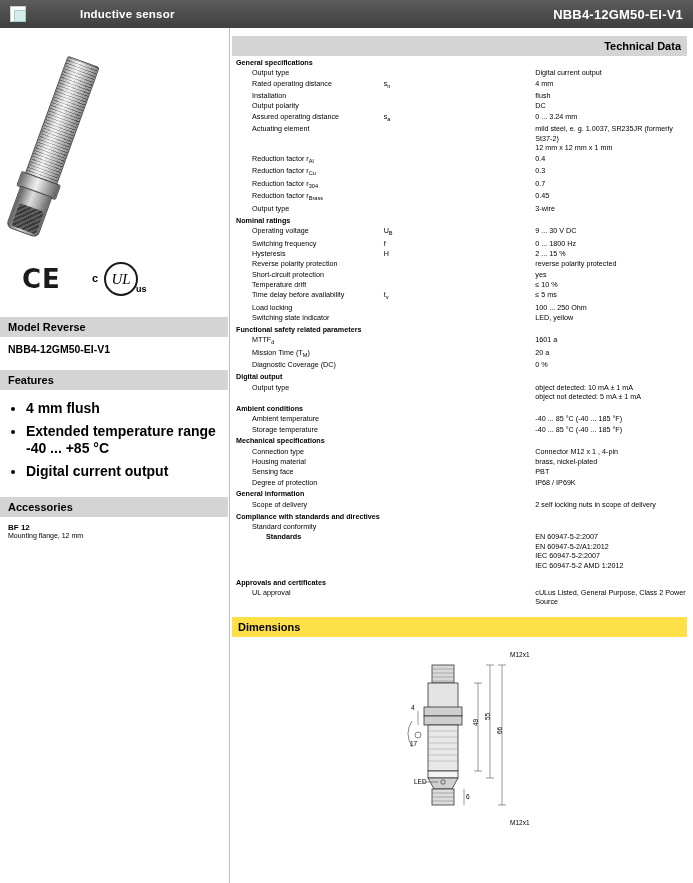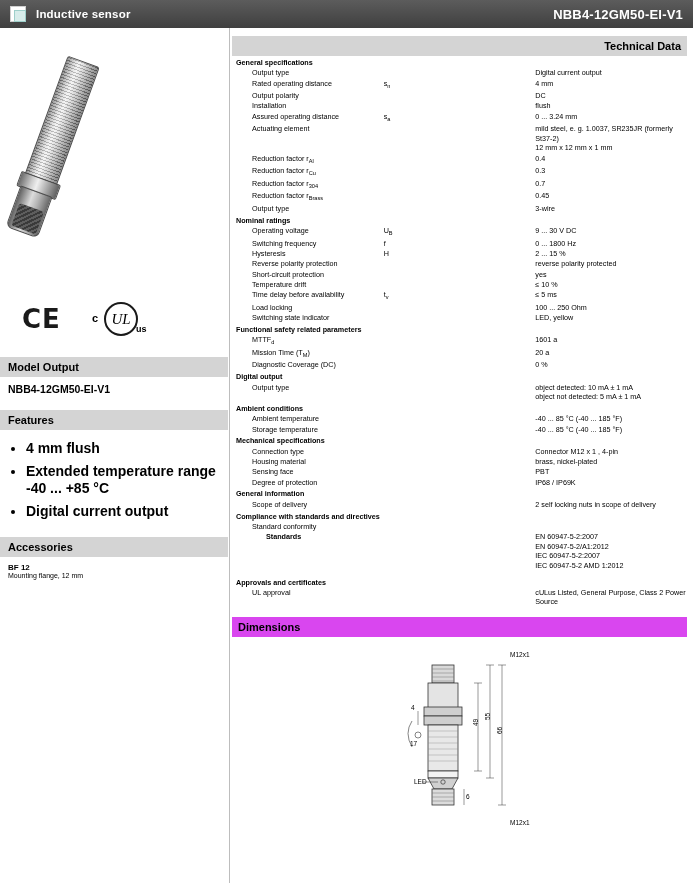--- a/index.html
+++ b/index.html
@@ -39,20 +39,21 @@
     position: absolute;
     left: 3px; top: 3px;
     width: 10px; height: 10px;
     border: 1px solid #9ecfca;
     background: #d7ecea;
   }
   .header .title {
     font-size: 11.5px;
     font-weight: bold;
     letter-spacing: 0.2px;
+    margin-left: 44px;
   }
   .header .model {
     margin-left: auto;
     font-size: 13px;
     font-weight: bold;
     letter-spacing: 0.2px;
   }
 
   
   .page {
@@ -125,21 +126,20 @@
     left: 4px; top: 16px;
     width: 26px; height: 24px;
     border-radius: 3px;
     background: repeating-linear-gradient(135deg, #3a3a3a 0 2px, #5e5e5e 2px 4px);
   }
 
   .cert-row {
     position: relative;
     height: 54px;
     margin-left: 18px;
-    margin-top: 40px;
   }
   .ce-mark {
     position: absolute;
     left: 4px; top: 8px;
     font-size: 26px;
     font-weight: bold;
     font-family: "DejaVu Sans", sans-serif;
     letter-spacing: 1px;
     color: #1a1a1a;
   }
@@ -238,21 +238,21 @@
     font-weight: bold;
     padding-top: 2px;
     padding-left: 4px;
   }
   tr.sub td.c-label { padding-left: 20px; }
   tr.sub2 td.c-label { padding-left: 34px; font-weight: bold; }
   .spacer td { height: 5px; }
   sub { font-size: 5.6px; }
 
   .dims-bar {
-    background: #d946ef;
+    background: #fde047;
     font-size: 11px;
     font-weight: bold;
     padding: 4px 6px;
     margin-top: 10px;
   }
   .dims-area {
     position: relative;
     height: 200px;
     margin-top: 14px;
   }
@@ -299,21 +299,21 @@
 
     <div class="cert-row">
       <div class="ce-mark">CE</div>
       <div class="ul-mark">
         <div class="c-left">c</div>
         <div class="circle">UL</div>
         <div class="us-right">us</div>
       </div>
     </div>
 
-    <div class="section-bar">Model Output</div>
+    <div class="section-bar">Model Reverse</div>
     <div class="model-number">NBB4-12GM50-EI-V1</div>
 
     <div class="section-bar">Features</div>
     <div class="left-body">
       <ul class="features">
         <li>4 mm flush</li>
         <li style="white-space:pre-line">Extended temperature range
 -40 ... +85 °C</li>
         <li>Digital current output</li>
       </ul>
@@ -340,28 +340,28 @@
             <td class="c-label">Output type</td>
             <td class="c-sym"></td>
             <td class="c-val">Digital current output</td>
           </tr>
           <tr class="sub">
             <td class="c-label">Rated operating distance</td>
             <td class="c-sym">s<sub>n</sub></td>
             <td class="c-val">4 mm</td>
           </tr>
           <tr class="sub">
+            <td class="c-label">Installation</td>
+            <td class="c-sym"></td>
+            <td class="c-val">flush</td>
+          </tr>
+          <tr class="sub">
             <td class="c-label">Output polarity</td>
             <td class="c-sym"></td>
             <td class="c-val">DC</td>
-          </tr>
-          <tr class="sub">
-            <td class="c-label">Installation</td>
-            <td class="c-sym"></td>
-            <td class="c-val">flush</td>
           </tr>
           <tr class="sub">
             <td class="c-label">Assured operating distance</td>
             <td class="c-sym">s<sub>a</sub></td>
             <td class="c-val">0 ... 3.24 mm</td>
           </tr>
           <tr class="sub">
             <td class="c-label">Actuating element</td>
             <td class="c-sym"></td>
             <td class="c-val">mild steel, e. g. 1.0037, SR235JR (formerly St37-2)<br>12 mm x 12 mm x 1 mm</td>

